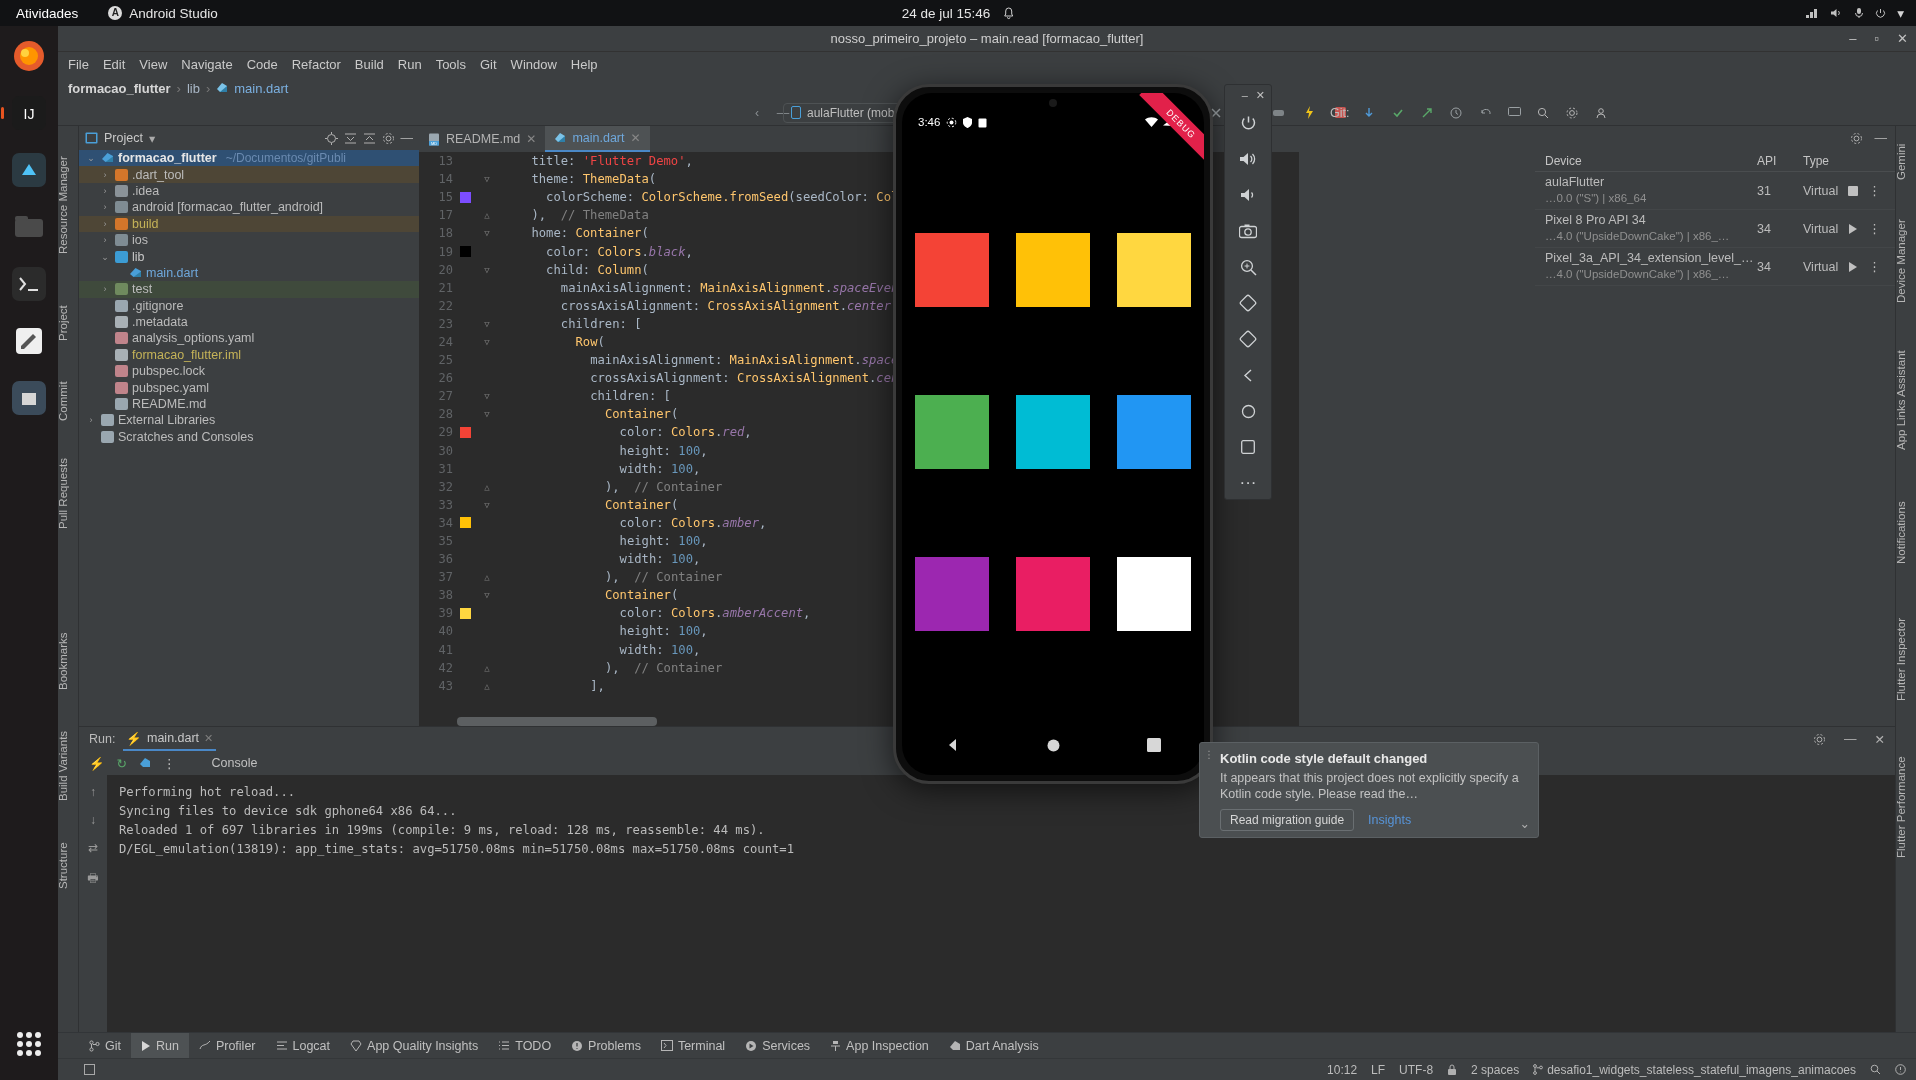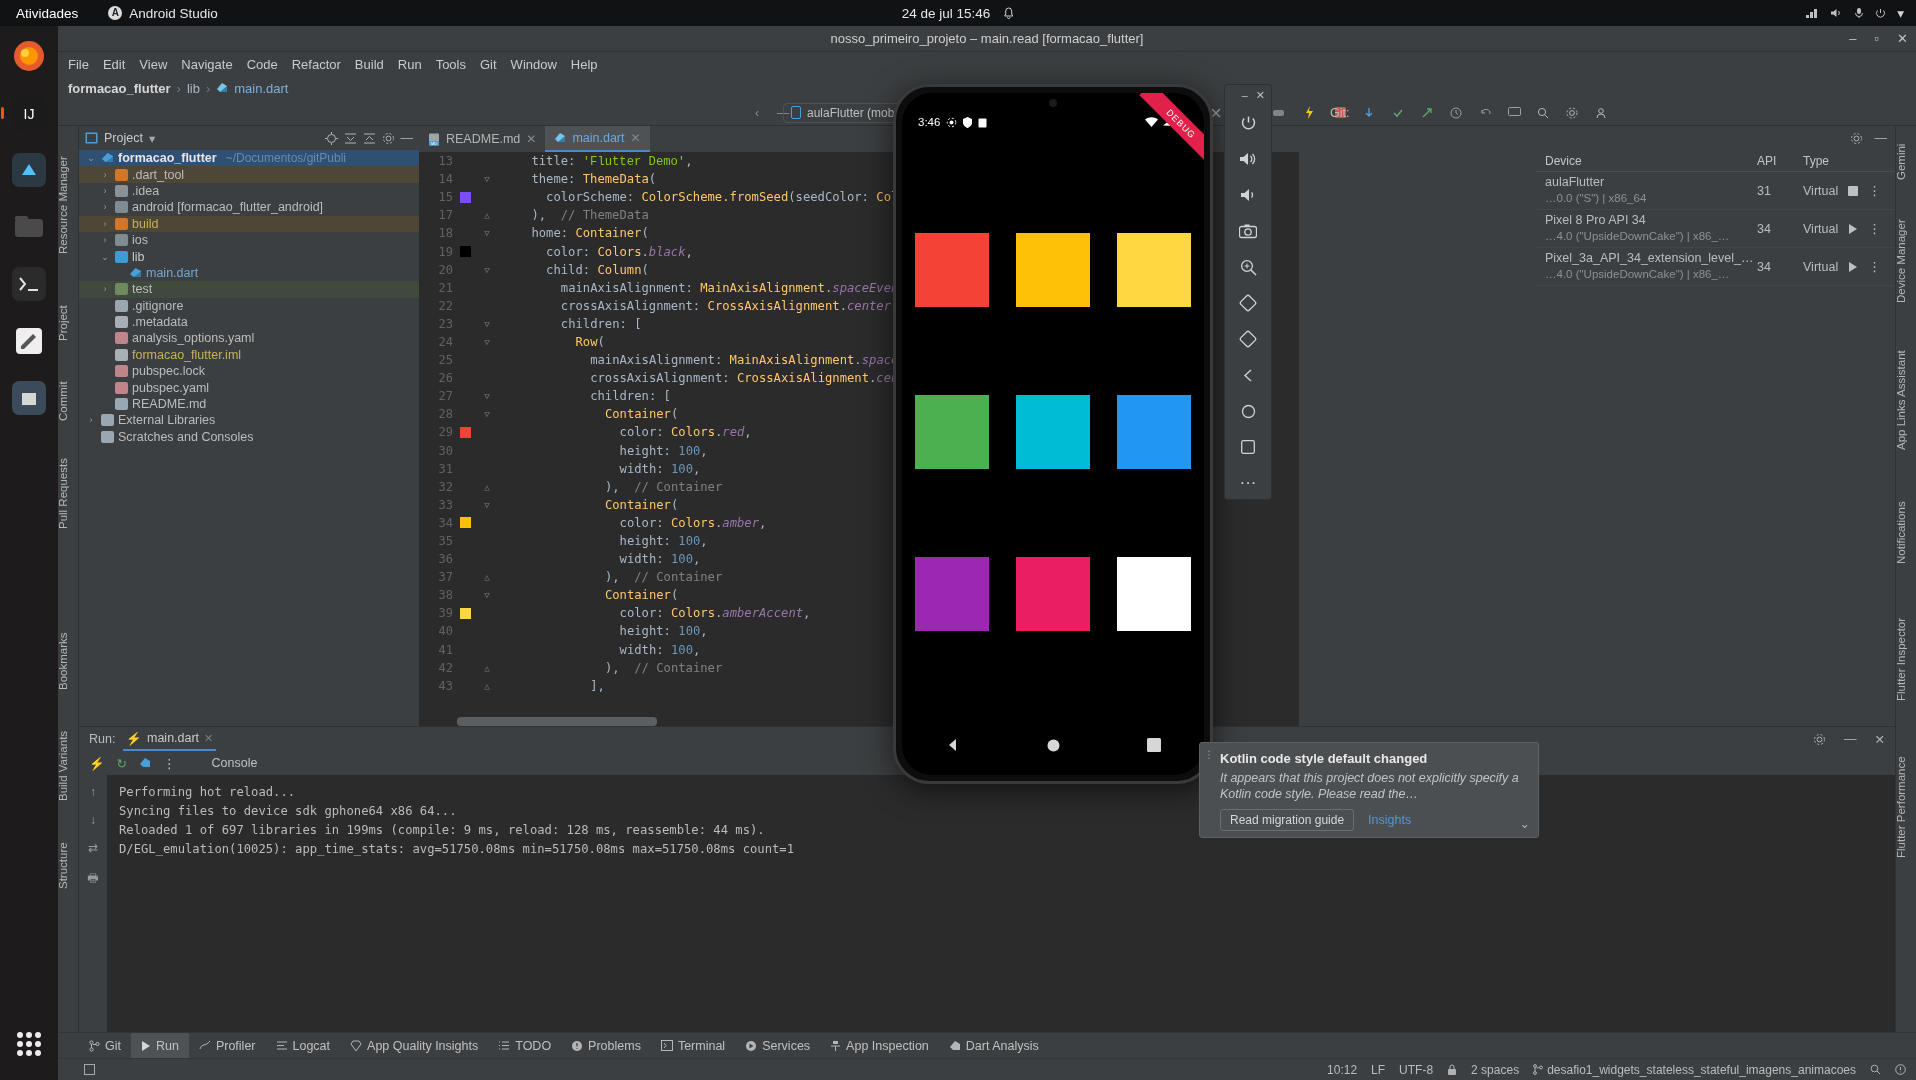--- a/index.html
+++ b/index.html
@@ -90,21 +90,21 @@
   .etab .x { color:#888; font-size:12px; }
   #code { position:absolute; top:26px; left:0; right:0; bottom:12px;
     font-family:"DejaVu Sans Mono", monospace; font-size:12.2px; overflow:hidden; }
   .cline { height:18.1px; display:flex; align-items:center; white-space:pre; }
   .gut { width:38px; text-align:right; color:#606366; padding-right:4px; flex:none; font-size:12px;}
   .marker { width:16px; flex:none; display:flex; align-items:center; justify-content:center; }
   .swatch { width:11px; height:11px; display:inline-block; }
   .fold { width:18px; flex:none; color:#7a7a7a; font-size:9px; text-align:center; }
   .vcs { width:5px; flex:none; }
   .ctext { padding-left:6px; color:#a9b7c6; }
-  .k { color:#cc7832; } .s { color:#84cc16;font-family:Liberation Mono, monospace; } .n { color:#6897bb; }
+  .k { color:#cc7832; } .s { color:#ef4444; } .n { color:#6897bb; }
   .f { color:#ffc66d; } .c { color:#808080; } .p { color:#9876aa; font-style:italic;}
   .b { color:#a9b7c6; }
   #hscroll { position:absolute; left:38px; bottom:0; height:9px; width:200px;
     background:#5c5f61; border-radius:4px; }
 
   
   #devpanel { position:absolute; right:21px; top:100px; width:360px; height:600px;
     background:#3c3f41; }
   #devhead { height:24px; display:flex; align-items:center; padding:0 8px; font-size:12.5px;
     color:#c9c9c9; }
@@ -761,21 +761,21 @@
     <div id="conside">
       <span>↑</span>
       <span>↓</span>
       <span>⇄</span>
       <span>🖶</span>
     </div>
     <div id="console">
       <div>Performing hot reload...</div>
       <div>Syncing files to device sdk gphone64 x86 64...</div>
       <div>Reloaded 1 of 697 libraries in 199ms (compile: 9 ms, reload: 128 ms, reassemble: 44 ms).</div>
-      <div>D/EGL_emulation(10025): app_time_stats: avg=51750.08ms min=51750.08ms max=51750.08ms count=1</div>
+      <div>D/EGL_emulation(13819): app_time_stats: avg=51750.08ms min=51750.08ms max=51750.08ms count=1</div>
     </div>
   </div>
 
   <div id="bottombar">
     <span style="width:21px"></span>
     <div class="bwin">
       <span>
           <svg width="11" height="12" viewBox="0 0 11 12">
             <circle cx="2.5" cy="2.5" r="1.6" fill="none" stroke="#b5b5b5"></circle>
             <circle cx="2.5" cy="9.5" r="1.6" fill="none" stroke="#b5b5b5"></circle>
@@ -1063,19 +1063,19 @@
       <svg width="14" height="14" viewBox="0 0 14 14">
         <rect x="0.7" y="0.7" width="12.6" height="12.6" rx="1.5" fill="none" stroke="#cfd2d4" stroke-width="1.3"></rect>
       </svg>
     </div>
   <div class="etbtn" style="color:#cfd2d4;font-size:17px;">···</div>
 </div>
 
 <div id="balloon">
   <span class="gripdot">⋮</span>
   <div class="bt" style="padding-left:10px;">Kotlin code style default changed</div>
-  <div class="bb" style="padding-left:10px;font-style:italic;">It appears that this project does not explicitly specify a Kotlin code style. Please read the…</div>
+  <div class="bb" style="padding-left:10px;">It appears that this project does not explicitly specify a Kotlin code style. Please read the…</div>
   <div class="acts" style="padding-left:10px;">
     <span class="btn">Read migration guide</span>
     <span class="link">Insights</span>
   </div>
   <span class="caret">⌄</span>
 </div>
 
 </body></html>

